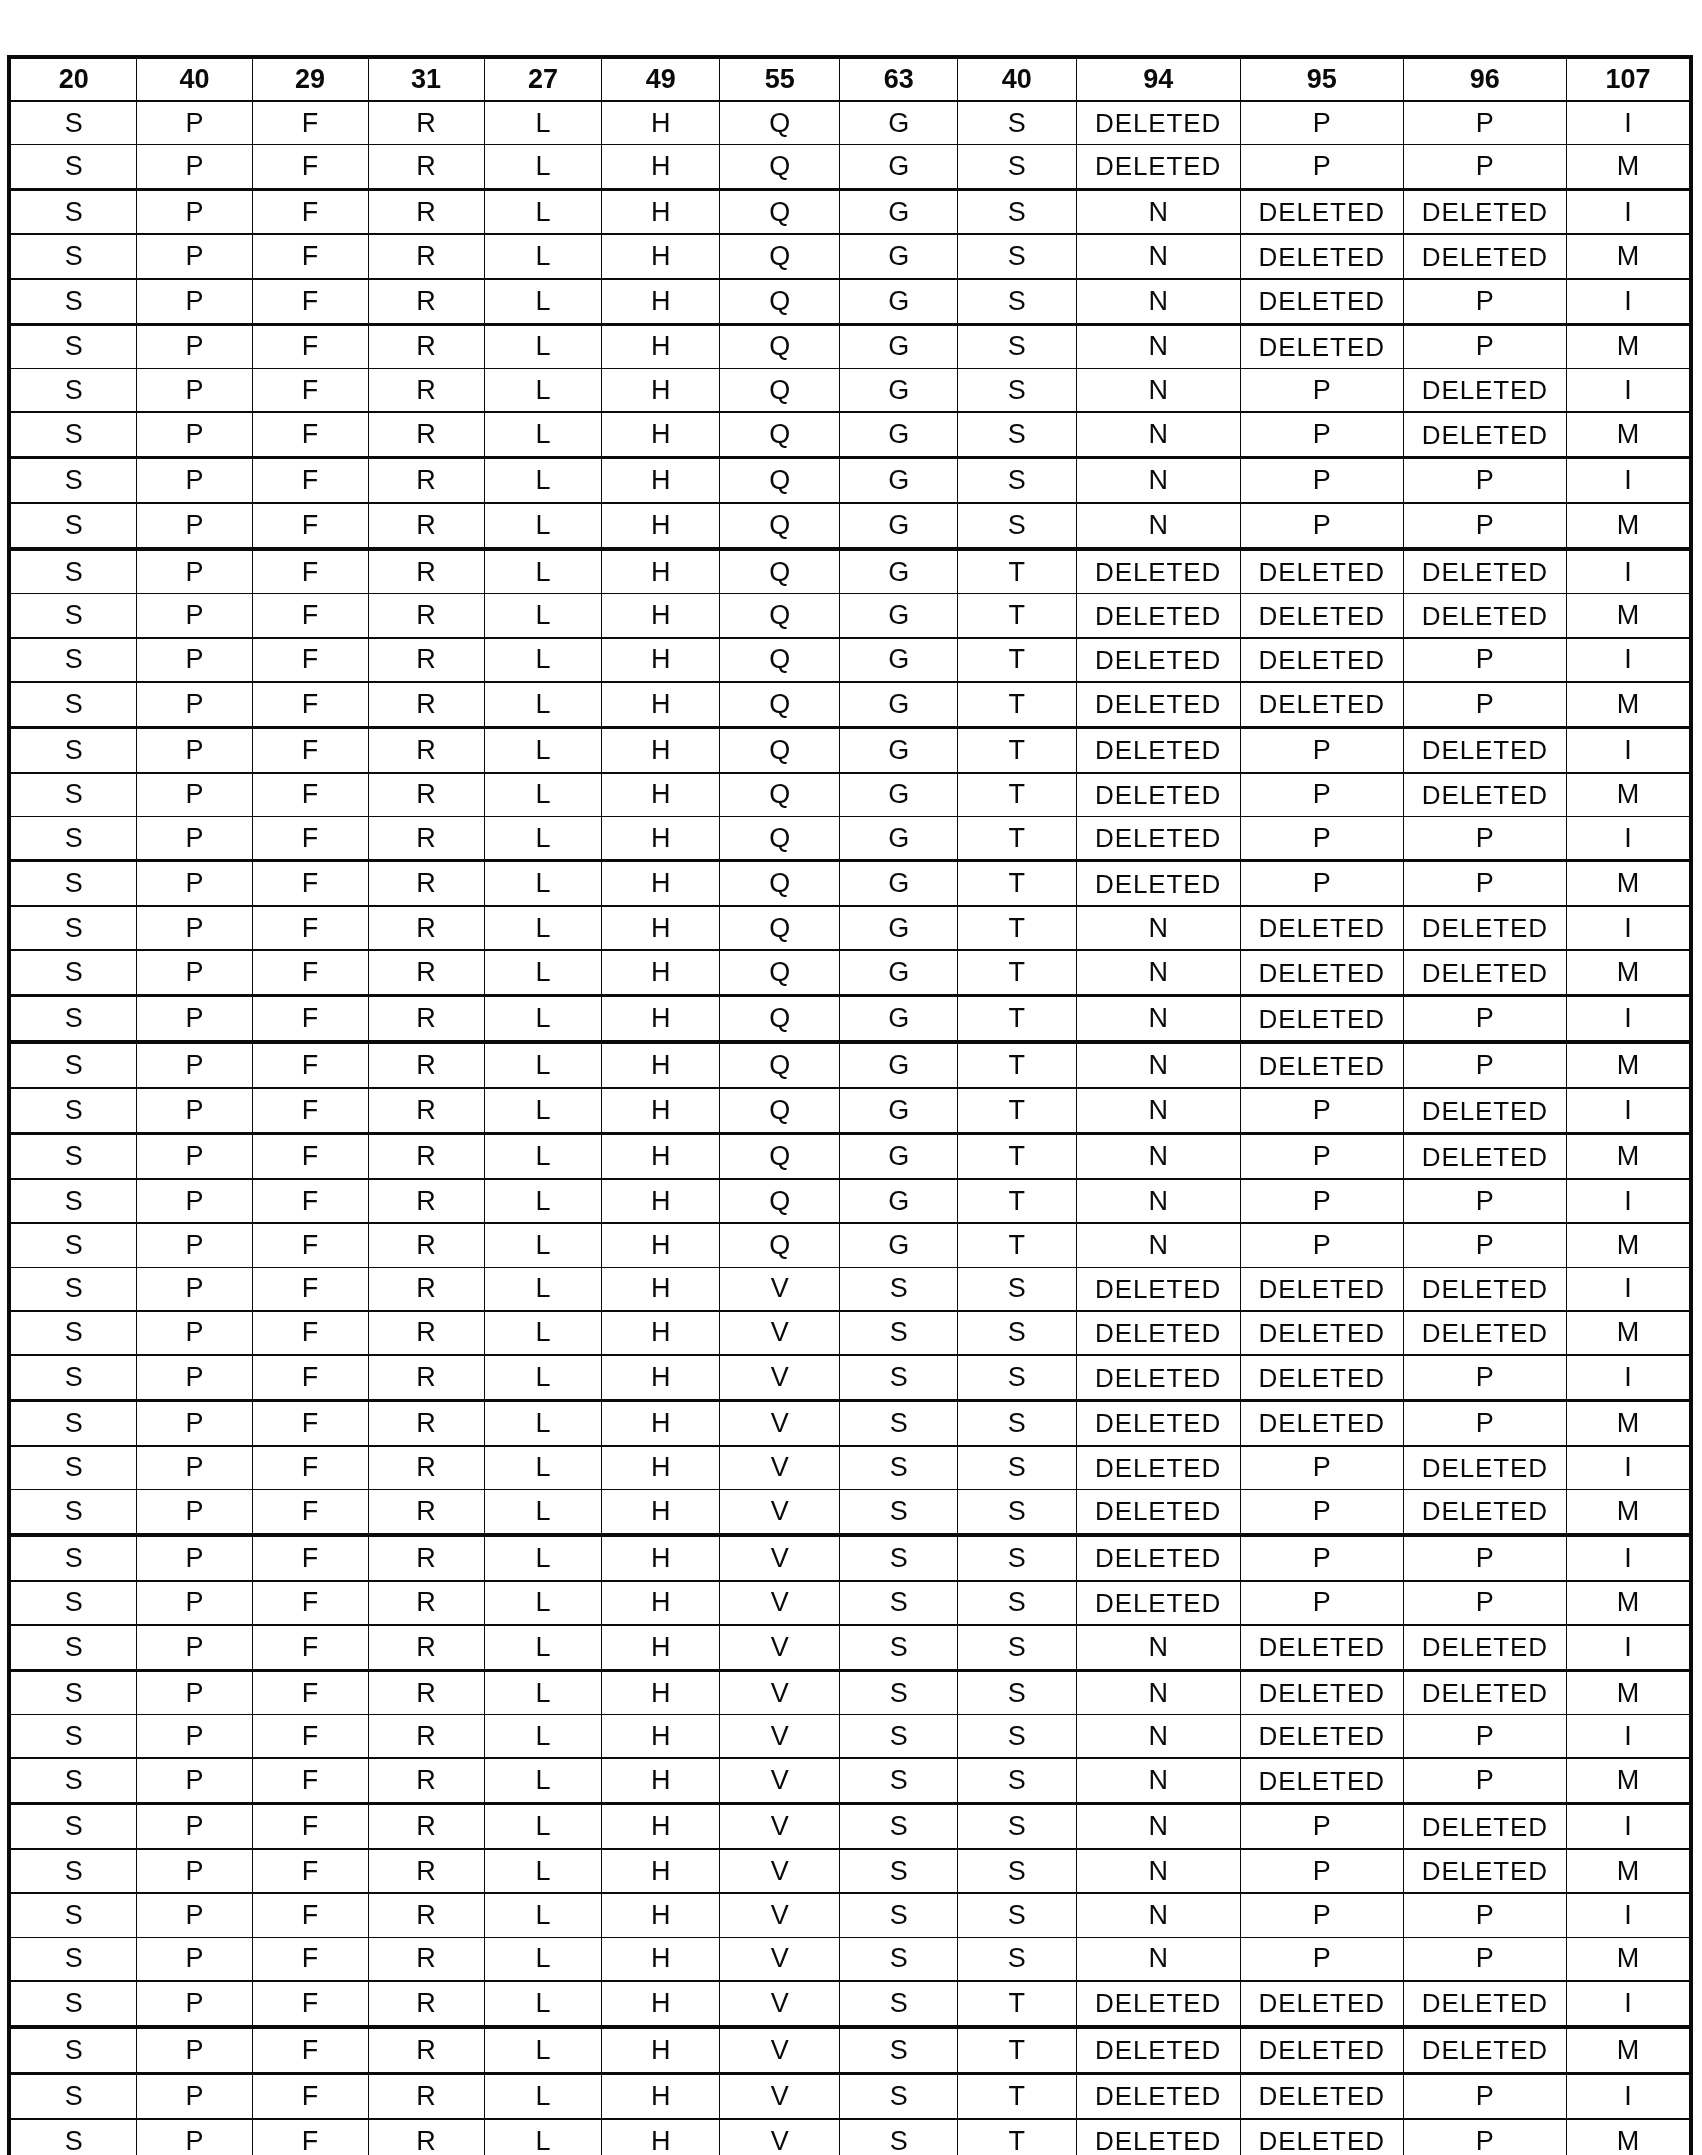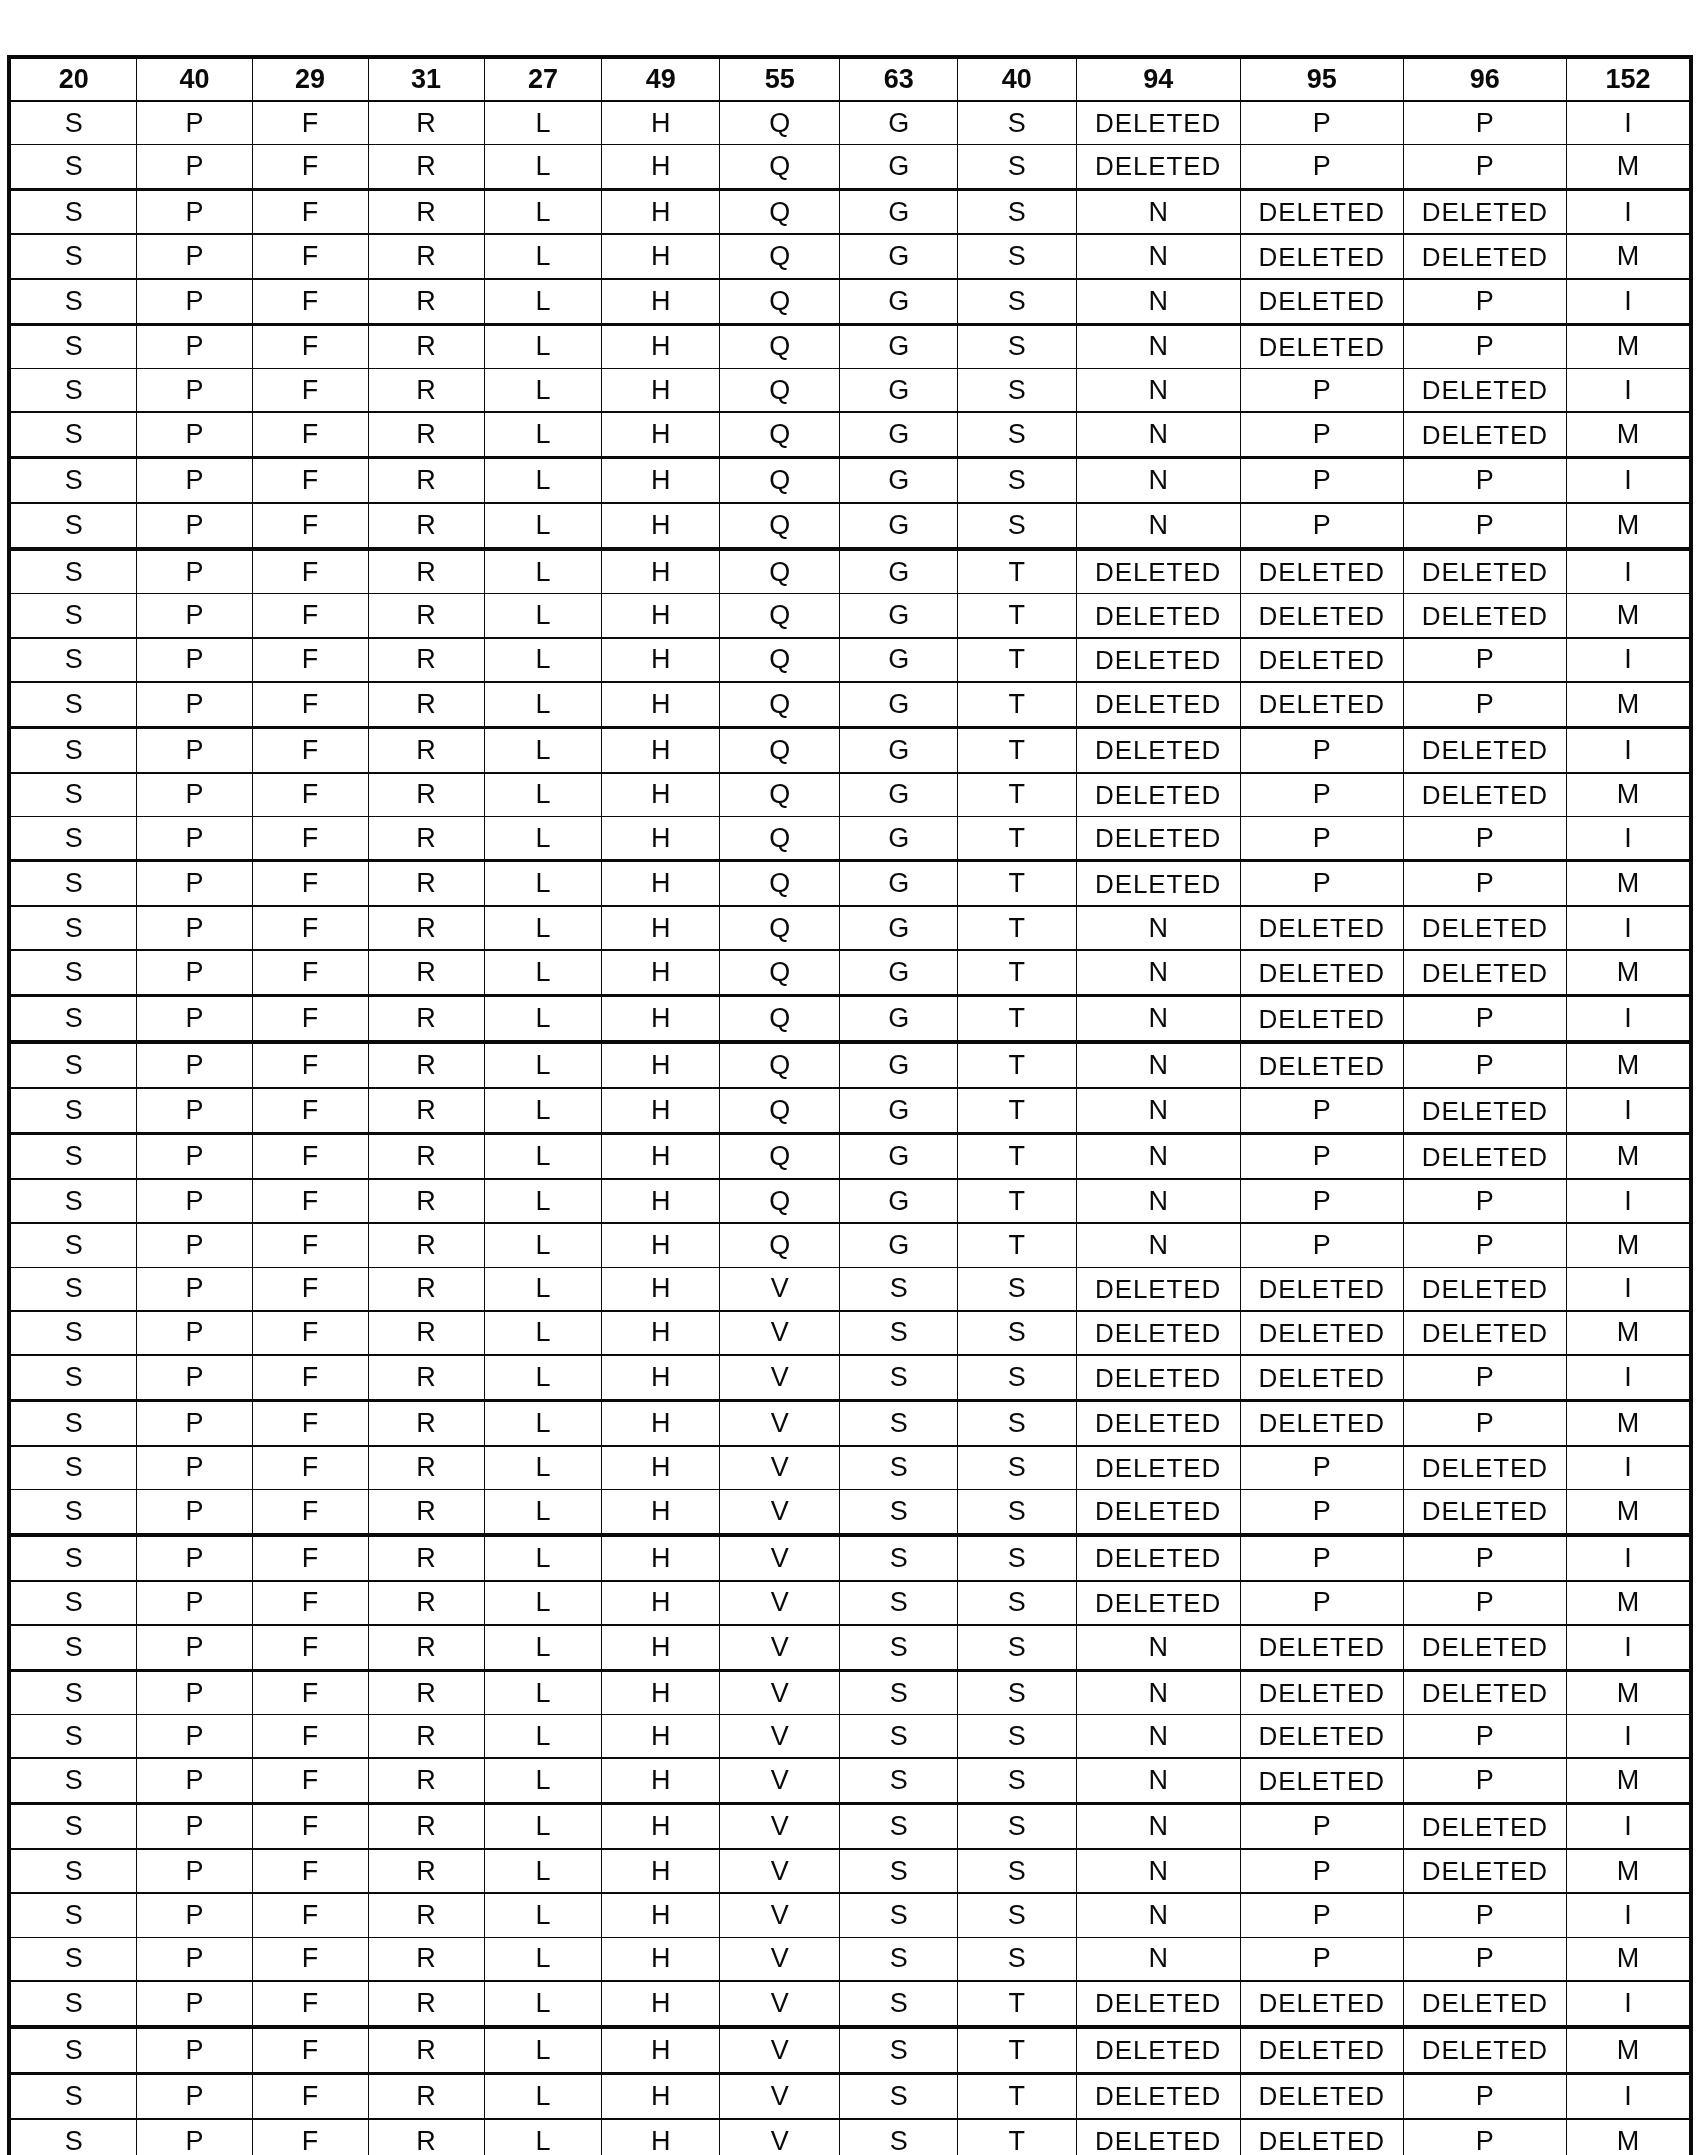--- a/index.html
+++ b/index.html
@@ -93,21 +93,21 @@
           <th>29</th>
           <th>31</th>
           <th>27</th>
           <th>49</th>
           <th>55</th>
           <th>63</th>
           <th>40</th>
           <th>94</th>
           <th>95</th>
           <th>96</th>
-          <th>152</th>
+          <th>107</th>
         </tr>
     </thead>
     <tbody id="table-body">
         <tr>
           <td>S</td>
           <td>P</td>
           <td>F</td>
           <td>R</td>
           <td>L</td>
           <td>H</td>

